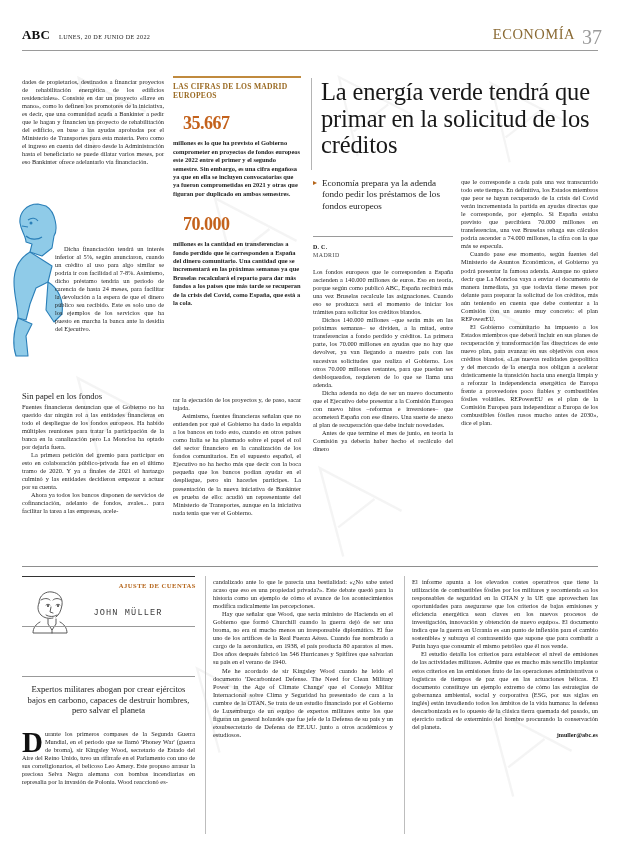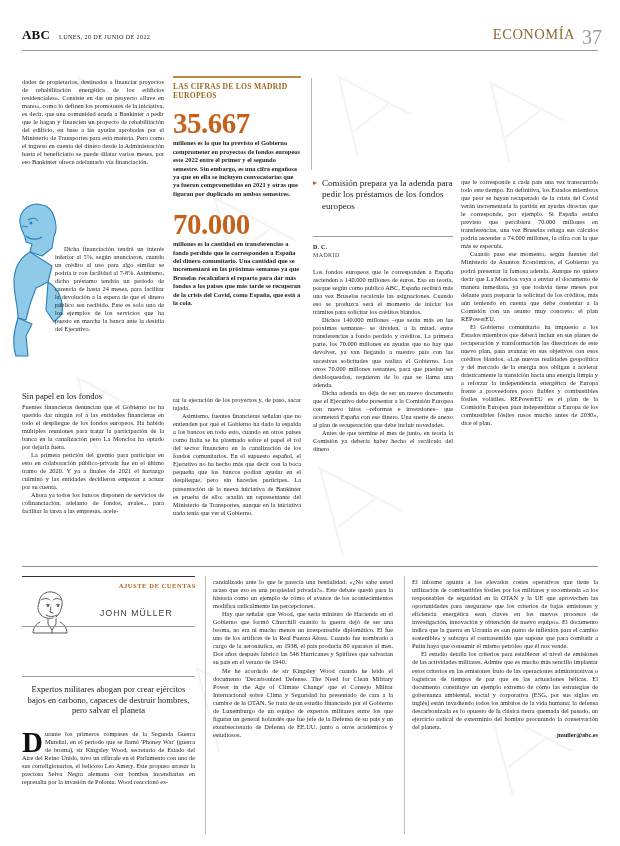--- a/index.html
+++ b/index.html
@@ -61,22 +61,22 @@
 
   
   .figbox{position:absolute;left:173px;top:76px;width:128px;}
   .figbox .toprule{height:1.6px;background:#c08a3e;width:100%;margin-bottom:4px;}
   .figbox-title{
     font-family:"Liberation Serif",serif;font-weight:bold;
     color:#9a6a22;font-size:7.6px;line-height:9.4px;letter-spacing:.25px;
   }
   .bignum{
     font-family:"Liberation Serif",serif;font-weight:bold;
-    color:#c4621c;font-size:29px;line-height:25px;letter-spacing:-.5px;
-    margin-top:11px;margin-bottom:3px;
+    color:#c4621c;font-size:18px;line-height:25px;letter-spacing:-.5px;
+    margin-top:11px;margin-bottom:3px;margin-left:10px;
   }
   .figtext{
     font-family:"Liberation Serif",serif;font-weight:bold;
     font-size:6.45px;line-height:8.4px;color:#1e1e1e;text-align:left;
   }
 
   
   .headline{
     position:absolute;left:321px;top:79px;width:280px;
     font-family:"Liberation Serif",serif;
@@ -108,23 +108,23 @@
   .illo{position:absolute;left:8px;top:196px;width:72px;height:165px;}
 
   
   .op-rule-top{position:absolute;left:22px;top:576px;width:173px;height:1.4px;background:#333;}
   .op-kicker{
     position:absolute;left:88px;top:582px;width:108px;text-align:right;
     font-family:"Liberation Serif",serif;font-weight:bold;
     font-size:6.6px;letter-spacing:.5px;color:#b5651a;
   }
   .op-author{
-    position:absolute;left:60px;top:608px;width:136px;text-align:left;
-    font-family:Liberation Sans, sans-serif;
-    font-size:8.6px;letter-spacing:1.1px;color:#3b3b3b;padding-left:40px;
+    position:absolute;left:60px;top:608px;width:136px;text-align:center;
+    font-family:Liberation Mono, monospace;
+    font-size:8.6px;letter-spacing:1.1px;color:#3b3b3b;
   }
   .op-rule-mid{position:absolute;left:22px;top:626px;width:173px;height:1px;background:#999;}
   .op-title{
     position:absolute;left:22px;top:633px;width:173px;text-align:center;
     font-family:"Liberation Serif",serif;font-weight:bold;
     font-size:15.5px;line-height:17.5px;color:#141414;
   }
   .op-rule-bot{position:absolute;left:22px;top:676px;width:173px;height:1px;background:#999;}
   .op-sub{
     position:absolute;left:22px;top:684px;width:173px;text-align:center;
@@ -274,25 +274,26 @@
     <div class="bignum" style="margin-top:14px;">70.000</div>
     <div class="figtext">millones es la cantidad en transferencias a fondo perdido que le corresponden a España del dinero comunitario. Una cantidad que se incrementará en las próximas semanas ya que Bruselas recalculará el reparto para dar más fondos a los países que más tarde se recuperan de la crisis del Covid, como España, que está a la cola.</div>
   </div>
 
   <div class="col" style="left:173px;top:396px;width:128px;">
     <p class="noind">rar la ejecución de los proyectos y, de paso, sacar tajada.</p>
     <p>Asimismo, fuentes financieras señalan que no entienden por qué el Gobierno ha dado la espalda a los bancos en todo esto, cuando en otros países como Italia se ha plasmado sobre el papel el rol del sector financiero en la canalización de los fondos comunitarios. En el supuesto español, el Ejecutivo no ha hecho más que decir con la boca pequeña que los bancos podían ayudar en el despliegue, pero sin hacerles partícipes. La presentación de la nueva iniciativa de Bankinter es prueba de ello: acudió un representante del Ministerio de Transportes, aunque en la iniciativa nada tenía que ver el Gobierno.</p>
   </div>
 
   <div class="vrule-head"></div>
+  <div class="headline">La energía verde tendrá que primar en la solicitud de los créditos</div>
 
   <div class="stand-wrap">
     <div class="stand">
       <span class="bullet"></span>
-      <span>Comisión prepara ya la adenda para pedir los préstamos de los fondos europeos</span>
+      <span>Economía prepara ya la adenda fondo pedir los préstamos de los fondos europeos</span>
     </div>
   </div>
   <div class="rule hairline" style="left:313px;top:236px;width:140px;"></div>
   <div class="byline">
     <div class="who">D. C.</div>
     <div class="where">MADRID</div>
   </div>
 
   <div class="col" style="left:313px;top:268px;width:140px;">
     <p class="noind">Los fondos europeos que le corresponden a España ascienden a 140.000 millones de euros. Eso en teoría, porque según como publicó ABC, España recibirá más una vez Bruselas recalcule las asignaciones. Cuando eso se produzca será el momento de iniciar los trámites para solicitar los créditos blandos.</p>

